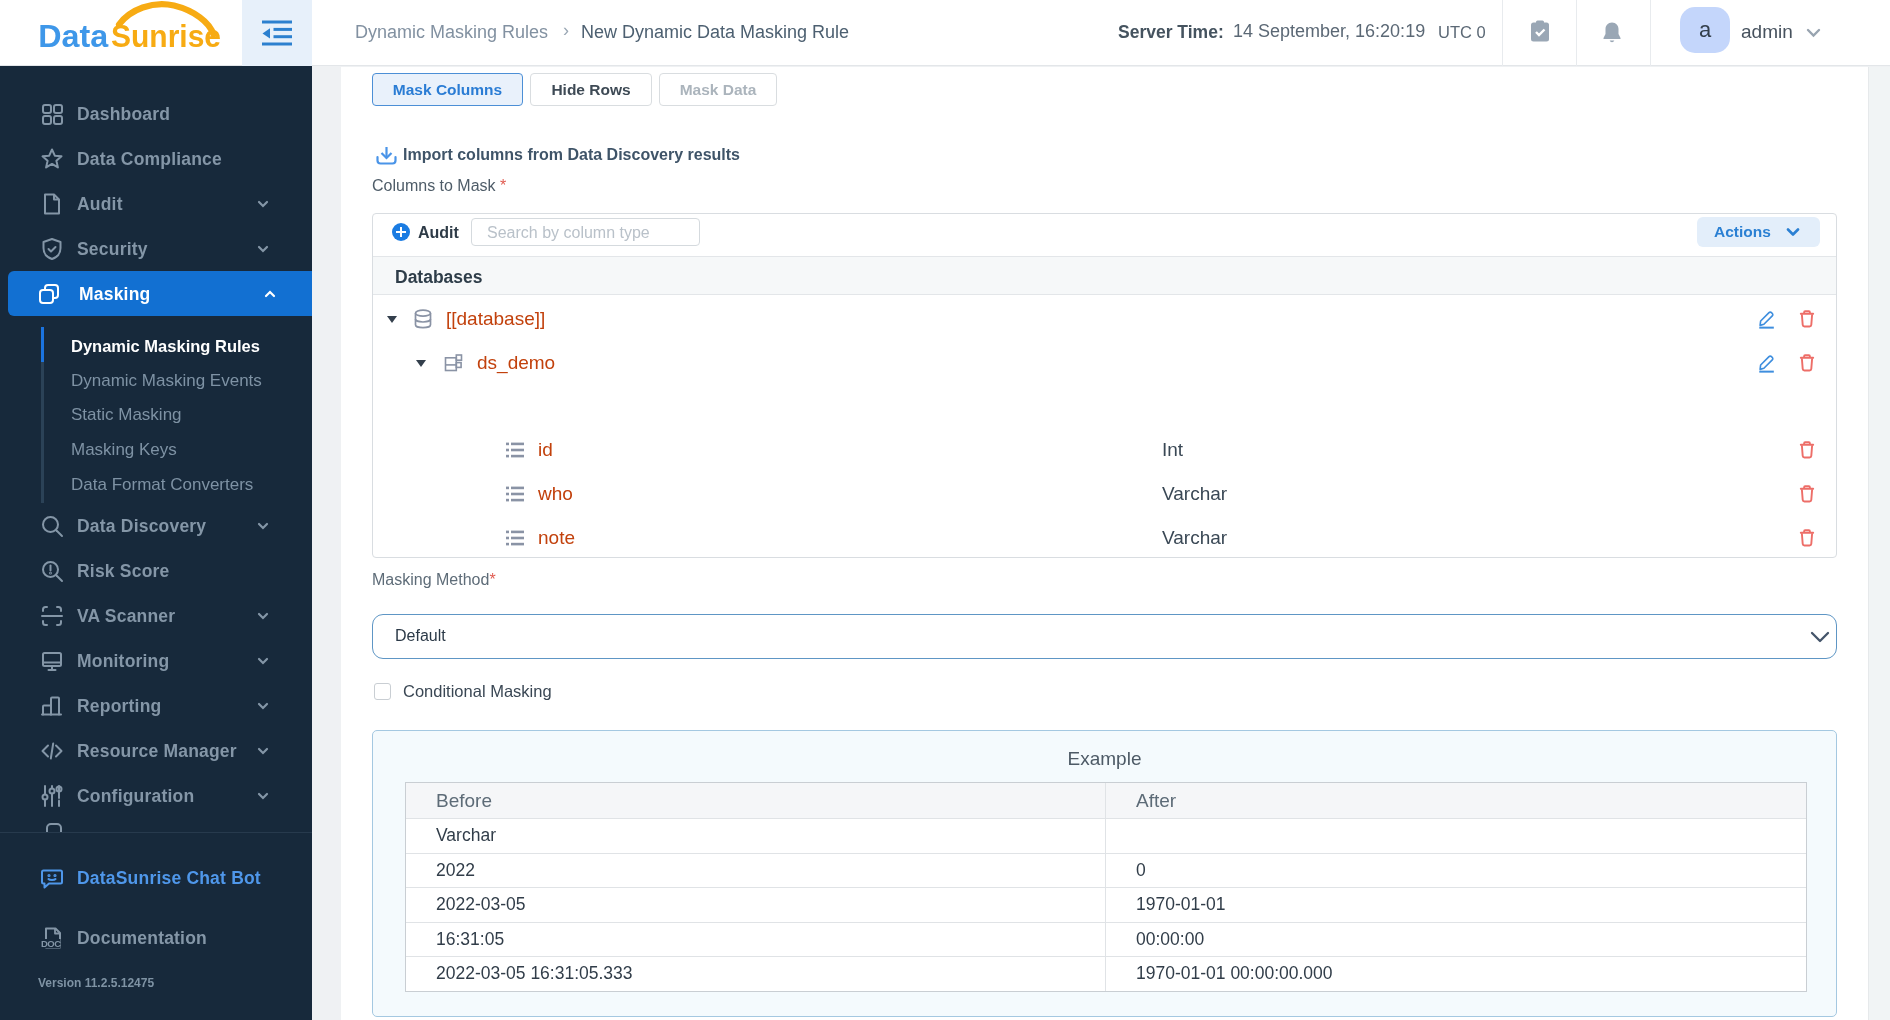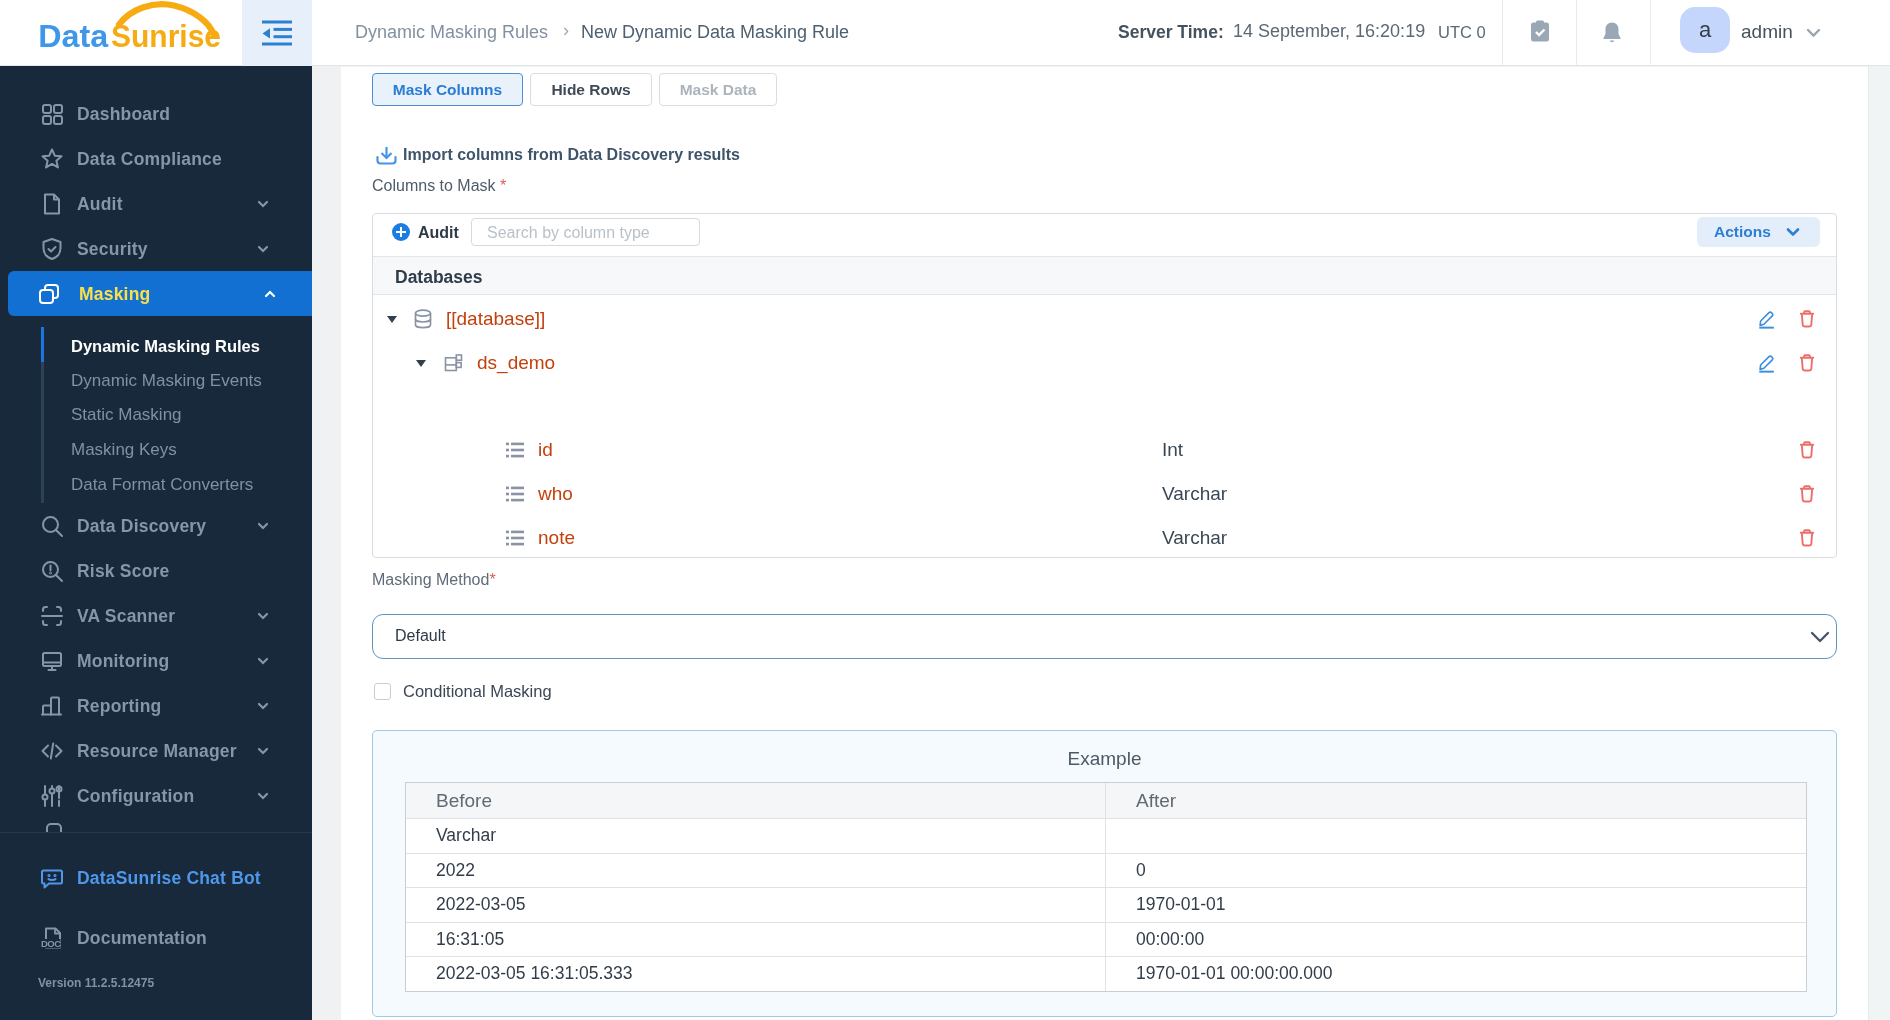--- a/index.html
+++ b/index.html
@@ -19,21 +19,21 @@
 #avatar { position:absolute; left:1680px; top:7px; width:50px; height:46px; background:#c4d6fb; border-radius:15px; text-align:center; line-height:46px; font-size:22px; color:#333f4b; }
 #adminname { position:absolute; left:1741px; top:21px; font-size:19px; color:#47525e; }
 
 
 #sidebar { position:absolute; left:0; top:66px; width:312px; height:954px; background:#17293b; z-index:4; }
 .mitem { position:absolute; left:0; width:312px; height:44px; }
 .mitem .ic { position:absolute; left:40px; top:50%; transform:translateY(-50%); width:24px; height:24px; }
 .mitem .lbl { position:absolute; left:77px; top:50%; transform:translateY(-50%); font-size:17.5px; font-weight:bold; color:#8496a7; letter-spacing:0.2px; white-space:nowrap; }
 .mitem .car { position:absolute; left:256px; top:50%; transform:translateY(-50%); width:14px; height:14px; }
 #mask-active { left:8px !important; top:205px; width:304px !important; height:45px; background:#1270d2; border-radius:6px 0 0 6px; }
-#mask-active .lbl { color:#fde047; left:71px; }
+#mask-active .lbl { color:#ffffff; left:71px; }
 #mask-active .ic { left:29px; }
 #mask-active .car { left:255px; }
 .sub { position:absolute; left:71px; font-size:17px; color:#7e92a4; white-space:nowrap; transform:translateY(-50%); }
 #divider { position:absolute; left:0px; top:766px; width:312px; height:1px; background:#273a4d; }
 #version { position:absolute; left:38px; top:910px; font-size:12px; font-weight:bold; color:#7f93a4; }
 
 
 #content { position:absolute; left:312px; top:67px; width:1578px; height:953px; background:#eff1f3; }
 #card { position:absolute; left:29px; top:0; width:1527px; height:953px; background:#fff; }
 #scrollstrip { position:absolute; left:1556px; top:0; width:22px; height:953px; background:#f1f4f5; border-left:1px solid #e6e9eb; }

